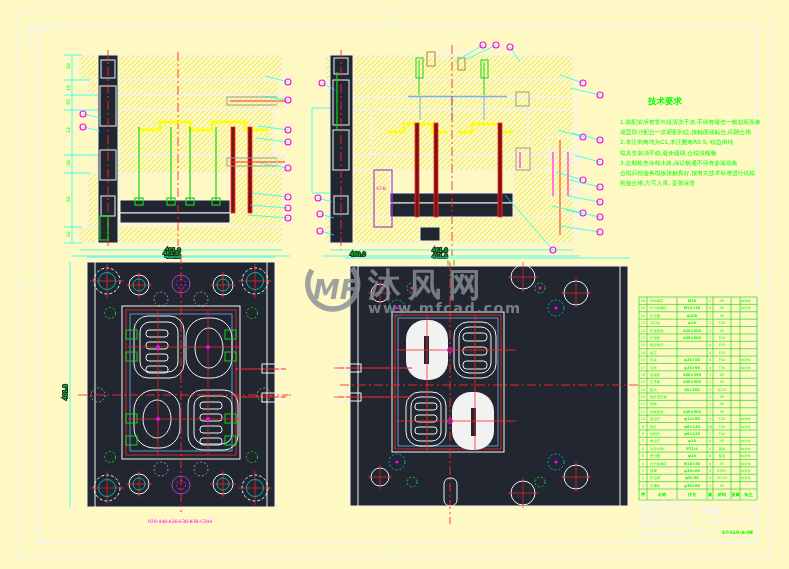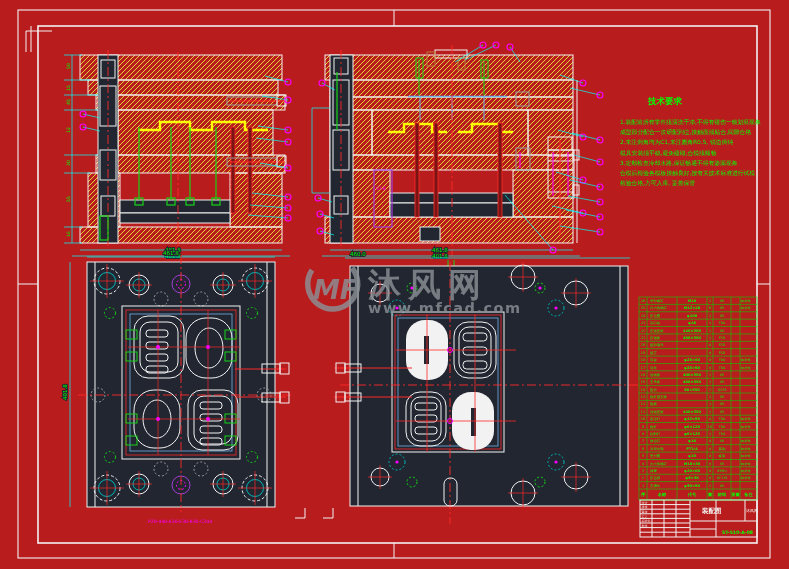--- a/index.html
+++ b/index.html
@@ -1,16 +1,16 @@
 <!DOCTYPE html>
 <html><head>
 <meta charset="utf-8">
 <style>
   html,body{margin:0;padding:0;background:#14171e;}
-  #stage{width:789px;height:569px;background:#b91c1c;position:relative;overflow:hidden;
+  #stage{width:789px;height:569px;background:#fef9c3;position:relative;overflow:hidden;
          font-family:"DejaVu Sans",sans-serif;}
   svg text{font-family:"DejaVu Sans",sans-serif;}
   .hp{fill:url(#hatch);stroke:#f2f2f2;stroke-width:1;}
   .wr{fill:#212631;stroke:#f2f2f2;stroke-width:1;}
   .wl{stroke:#f2f2f2;stroke-width:1;fill:none;}
   .cyn{stroke:#00ffff;stroke-width:0.7;fill:none;}
   .red{stroke:#ff2a2a;fill:none;}
   .cl{stroke:#ff2a2a;stroke-width:0.9;fill:none;stroke-dasharray:9 3 2 3;}
   .grn{stroke:#17d417;fill:none;}
   .mag{stroke:#ff00ff;fill:none;}

